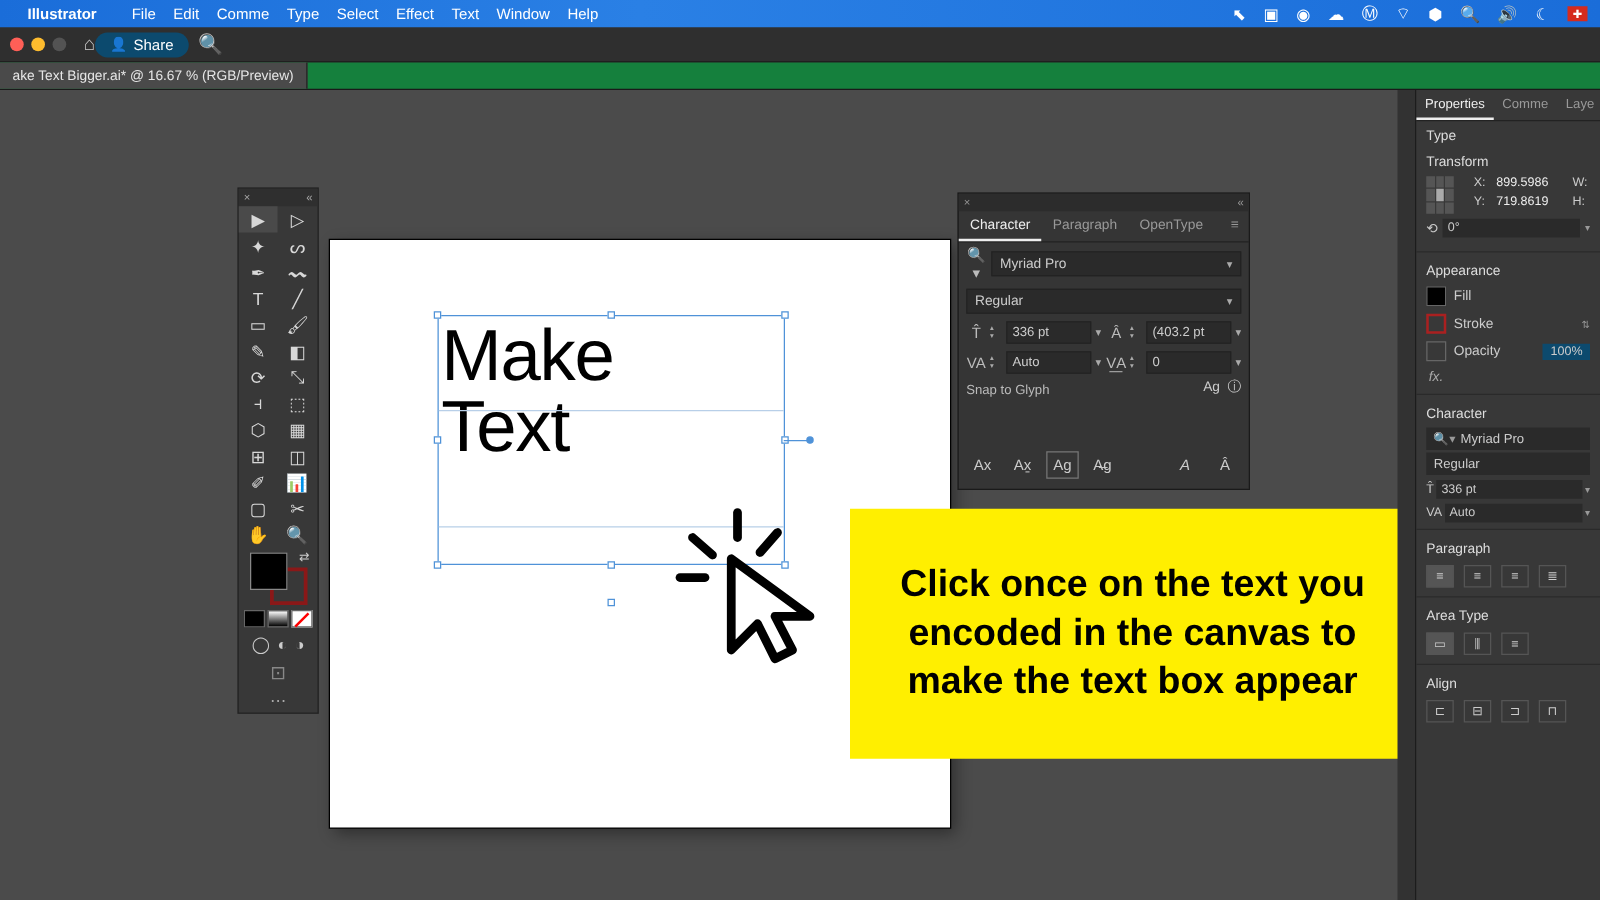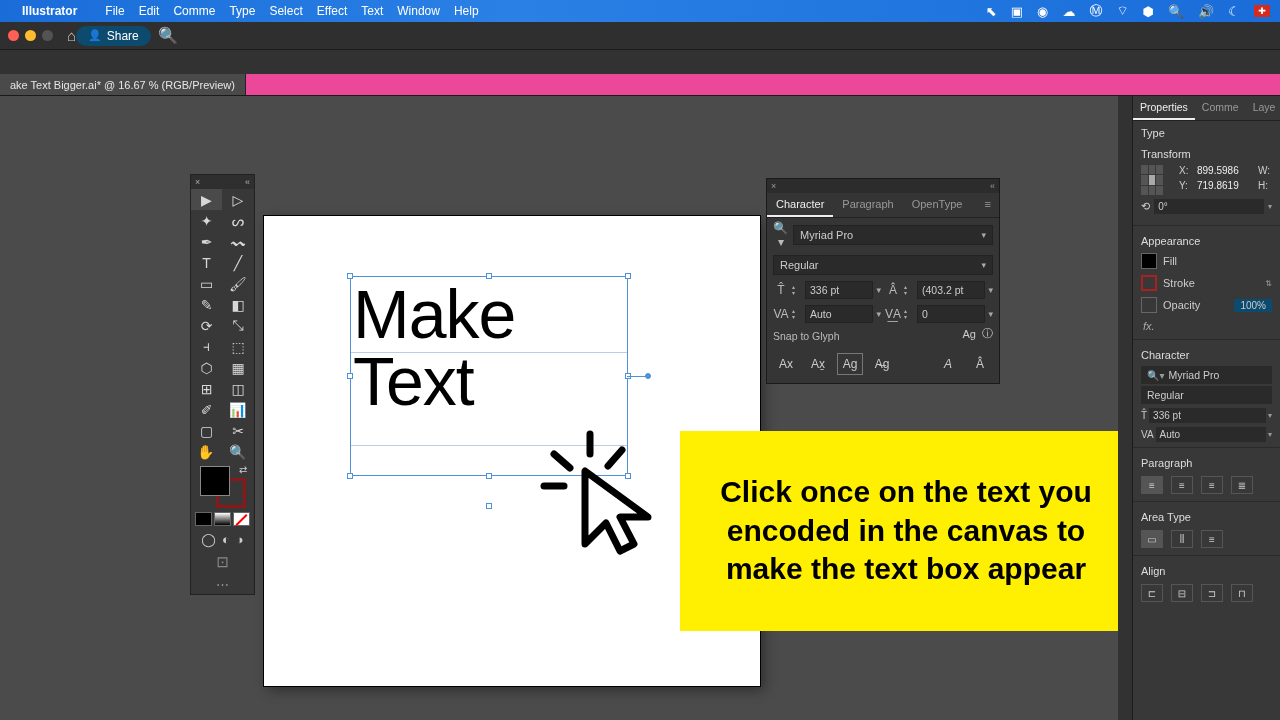--- a/index.html
+++ b/index.html
@@ -17,21 +17,21 @@
 .traffic { display: flex; gap: 6px; margin-right: 10px; }
 .traffic span { width: 11px; height: 11px; border-radius: 50%; display: inline-block; }
 .tl-red { background: #ff5f57; } .tl-yel { background: #febc2e; } .tl-grn { background: #535353; }
 .home-icon { color: #ccc; font-size: 15px; margin-left: 4px; }
 .app-title { flex: 1; text-align: center; color: #d9d9d9; font-size: 12px; }
 .share-btn { background: #0c4a6e; color: #fff; border-radius: 14px; padding: 3px 12px; font-size: 12px; display: flex; align-items: center; gap: 5px; }
 .share-btn .globe { font-size: 11px; }
 .search-right { color: #ccc; margin-left: 8px; }
 
 
-.tab-bar { height: 22px; background: #ec4899; display: flex; align-items: center; border-bottom: 1px solid #1a1a1a; margin-top: 24px; }
+.tab-bar { height: 22px; background: #15803d; display: flex; align-items: center; border-bottom: 1px solid #1a1a1a; }
 .doc-tab { background: #4a4a4a; color: #e6e6e6; font-size: 11px; padding: 3px 10px; height: 100%; display: flex; align-items: center; border-right: 1px solid #222; }
 
 
 .workspace { position: relative; height: 648px; background: #4b4b4b; }
 
 
 .tools { position: absolute; left: 190px; top: 78px; width: 65px; background: #383838; border: 1px solid #222; }
 .tools-header { height: 14px; background: #2f2f2f; display: flex; align-items: center; justify-content: space-between; padding: 0 4px; color: #aaa; font-size: 9px; }
 .tool-grid { display: grid; grid-template-columns: 1fr 1fr; }
 .tool { width: 31px; height: 21px; display: flex; align-items: center; justify-content: center; color: #d8d8d8; font-size: 14px; border: 1px solid transparent; }
@@ -50,21 +50,21 @@
 
 .artboard { position: absolute; left: 264px; top: 120px; width: 496px; height: 470px; background: #fff; box-shadow: 0 0 0 1px #000, 4px 4px 12px rgba(0,0,0,.4); }
 .text-bbox { position: absolute; left: 86px; top: 60px; width: 278px; height: 200px; border: 1px solid #4f92d8; }
 .text-bbox::before, .text-bbox::after { content: ''; }
 .handle { position: absolute; width: 6px; height: 6px; background: #fff; border: 1px solid #4f92d8; }
 .h-tl { left: -4px; top: -4px; } .h-tm { left: 50%; top: -4px; margin-left: -3px; } .h-tr { right: -4px; top: -4px; }
 .h-ml { left: -4px; top: 50%; margin-top: -3px; } .h-mr { right: -4px; top: 50%; margin-top: -3px; }
 .h-bl { left: -4px; bottom: -4px; } .h-bm { left: 50%; bottom: -4px; margin-left: -3px; } .h-br { right: -4px; bottom: -4px; }
 .h-out { right: -24px; top: 50%; margin-top: -3px; background: #4f92d8; border-radius: 50%; }
 .h-line { position: absolute; right: -20px; top: 50%; width: 20px; height: 1px; background: #4f92d8; }
-.canvas-text { font-family: 'Myriad Pro','Segoe UI',sans-serif; font-size: 68px; font-weight: 400; color: #000; line-height: 0.98; padding: 4px 2px; letter-spacing: -1px; }
+.canvas-text { font-family: 'Myriad Pro','Segoe UI',sans-serif; font-size: 58px; font-weight: 400; color: #000; line-height: 0.98; padding: 4px 2px; letter-spacing: -1px; }
 .baseline { position: absolute; left: 0; right: 0; height: 1px; background: #b8cfe8; }
 
 
 .click-cursor { position: absolute; left: 540px; top: 330px; width: 130px; height: 130px; }
 .click-cursor svg { width: 100%; height: 100%; }
 
 
 .callout { position: absolute; left: 680px; top: 335px; width: 452px; height: 200px; background: #ffef00; display: flex; align-items: center; justify-content: center; text-align: center; padding: 18px; font-size: 30px; font-weight: 700; line-height: 1.28; color: #000; }
 
 
@@ -75,21 +75,21 @@
 .char-panel .p-tab.active { color: #eee; border-bottom: 2px solid #eee; }
 .char-panel .p-menu { margin-left: auto; padding: 5px 8px; color: #999; }
 .char-panel .row { display: flex; align-items: center; padding: 3px 6px; gap: 4px; }
 .char-panel .field { flex: 1; background: #2a2a2a; border: 1px solid #222; padding: 3px 6px; font-size: 11px; display: flex; align-items: center; }
 .char-panel .drop { color: #aaa; font-size: 9px; margin-left: auto; }
 .char-panel .half { display: flex; align-items: center; gap: 3px; flex: 1; }
 .char-panel .ico { width: 16px; text-align: center; font-size: 12px; color: #bbb; }
 .char-panel .spin { width: 10px; display: flex; flex-direction: column; font-size: 6px; color: #aaa; line-height: 6px; }
 .char-panel .val { background: #2a2a2a; border: 1px solid #222; padding: 2px 4px; flex: 1; font-size: 10.5px; }
 .char-panel .section-label { padding: 4px 6px 2px; color: #bbb; font-size: 10.5px; }
-.char-panel .glyphrow { display: flex; padding: 4px 6px 8px; gap: 6px; align-items: center; }
+.char-panel .glyphrow { display: flex; padding: 4px 6px 8px; gap: 6px; align-items: center; margin-top: 32px; }
 .char-panel .glyphbtn { width: 26px; height: 22px; display: flex; align-items: center; justify-content: center; border: 1px solid transparent; font-size: 12px; color: #ccc; }
 .char-panel .glyphbtn.boxed { border: 1px solid #777; }
 .char-panel .spacer { flex: 1; }
 
 
 .props { position: absolute; right: 0; top: 0; width: 148px; height: 648px; background: #383838; border-left: 1px solid #1c1c1c; color: #ccc; font-size: 11px; overflow: hidden; }
 .props .ptabs { display: flex; border-bottom: 1px solid #222; }
 .props .ptab { padding: 5px 7px; font-size: 10.5px; color: #999; }
 .props .ptab.active { color: #eee; border-bottom: 2px solid #eee; }
 .props .sec-title { padding: 6px 8px 3px; color: #ddd; font-size: 11px; }

